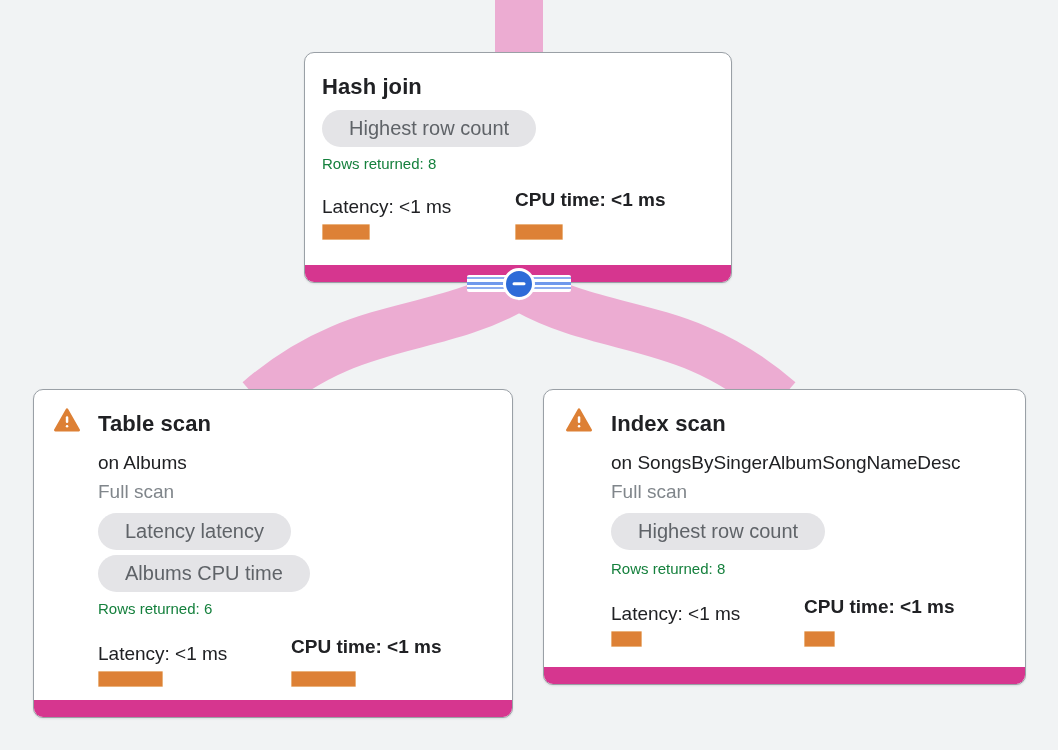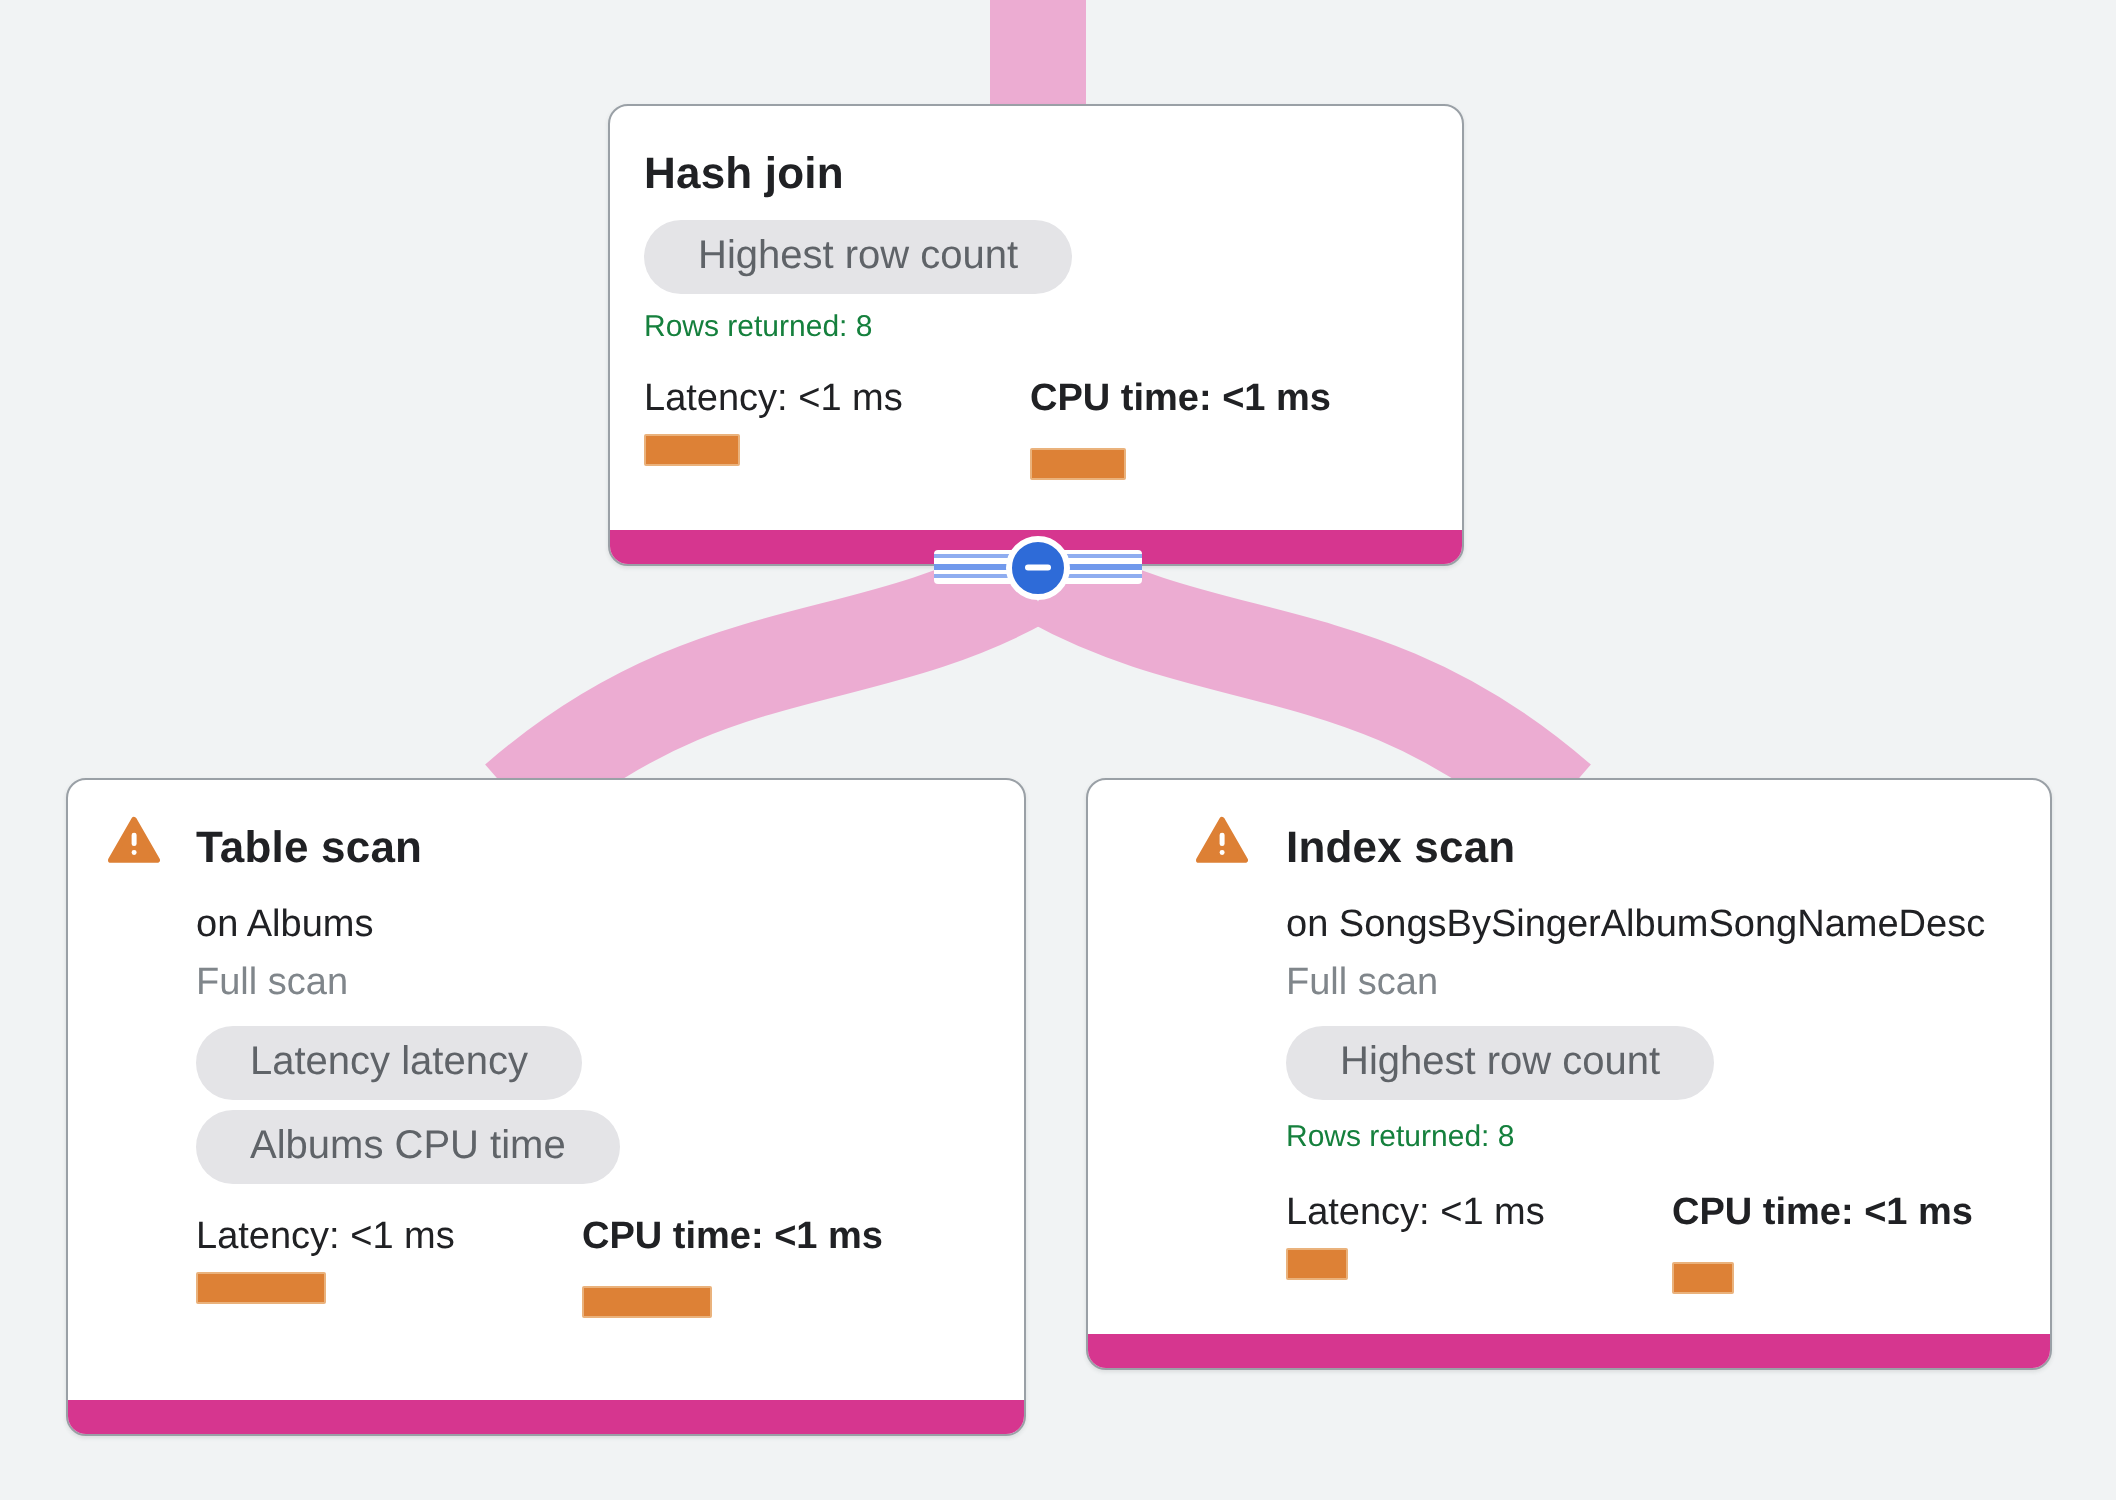--- a/index.html
+++ b/index.html
@@ -81,20 +81,21 @@
   }
   .rows-returned{
     font-size:15px;
     line-height:23px;
     color:#15803d;
     margin-top:5px;
   }
   .metrics{
     display:flex;
     margin-top:15px;
+    align-items:flex-end;
   }
   .metric{width:193px;}
   .metric:last-child{width:auto;font-weight:bold;}
   .metric-label{
     font-size:19px;
     line-height:23px;
     color:#202124;
     white-space:nowrap;
   }
   .metric-bar{
@@ -108,21 +109,21 @@
   
   #card-hash-join{left:304px;top:52px;width:428px;height:231px;}
   #card-hash-join .card-body{padding:20px 16px 0 17px;}
   #card-hash-join .badges{margin-top:9px;}
   #card-hash-join .metrics{margin-top:13px;}
 
   #card-table-scan{left:14px;top:389px;width:480px;height:329px;margin-left:19px;}
   #card-table-scan .card-body{padding:20px 16px 0 64px;}
   #card-table-scan .warning-icon{left:20px;top:18px;}
 
-  #card-index-scan{left:543px;top:389px;width:483px;height:296px;padding-left:32px;}
+  #card-index-scan{left:543px;top:389px;width:483px;height:296px;}
   #card-index-scan .card-body{padding:20px 16px 0 67px;}
   #card-index-scan .warning-icon{left:22px;top:18px;}
   #card-index-scan .rows-returned{margin-top:7px;}
 
   
   #collapse-control{
     position:absolute;
     left:467px;top:275px;
     width:104px;height:17px;
     z-index:3;
@@ -196,20 +197,21 @@
         <rect x="10.9" y="7.6" width="2.3" height="6.2" rx="1.1" fill="#ffffff"></rect>
         <rect x="10.9" y="15.6" width="2.3" height="2.3" rx="1.1" fill="#ffffff"></rect>
       </svg>
       <div class="node-title">Table scan</div>
       <div class="node-subtitle">on Albums</div>
       <div class="node-scanmode">Full scan</div>
       <div class="badges">
         <div class="badge">Latency latency</div>
         <div class="badge">Albums CPU time</div>
       </div>
+      <div class="rows-returned">Rows returned: 6</div>
       <div class="metrics">
         <div class="metric metric-latency">
           <div class="metric-label">Latency: &lt;1 ms</div>
           <div class="metric-bar" style="width: 63px;"></div>
         </div>
         <div class="metric metric-cpu">
           <div class="metric-label">CPU time: &lt;1 ms</div>
           <div class="metric-bar" style="width: 63px;"></div>
         </div>
       </div>

